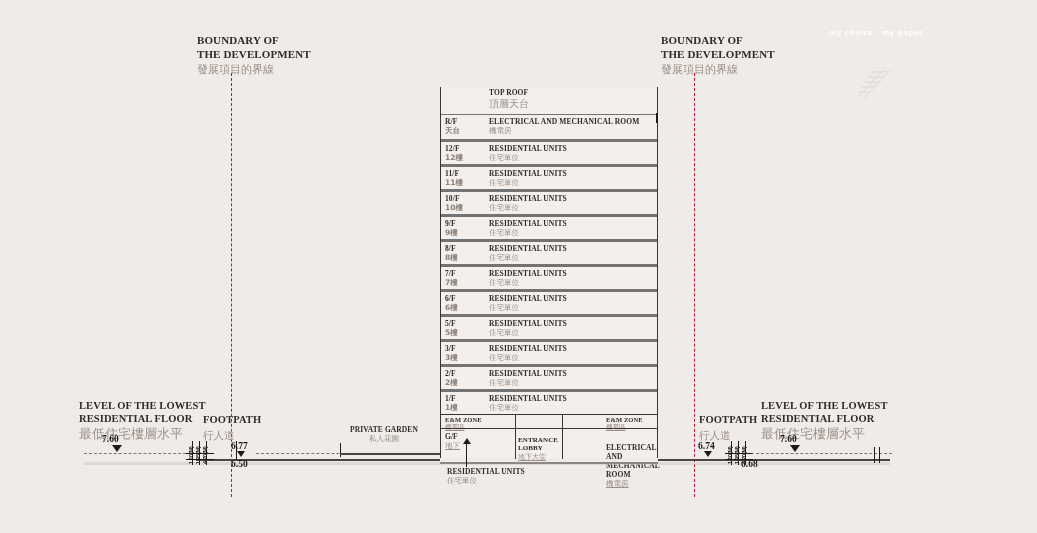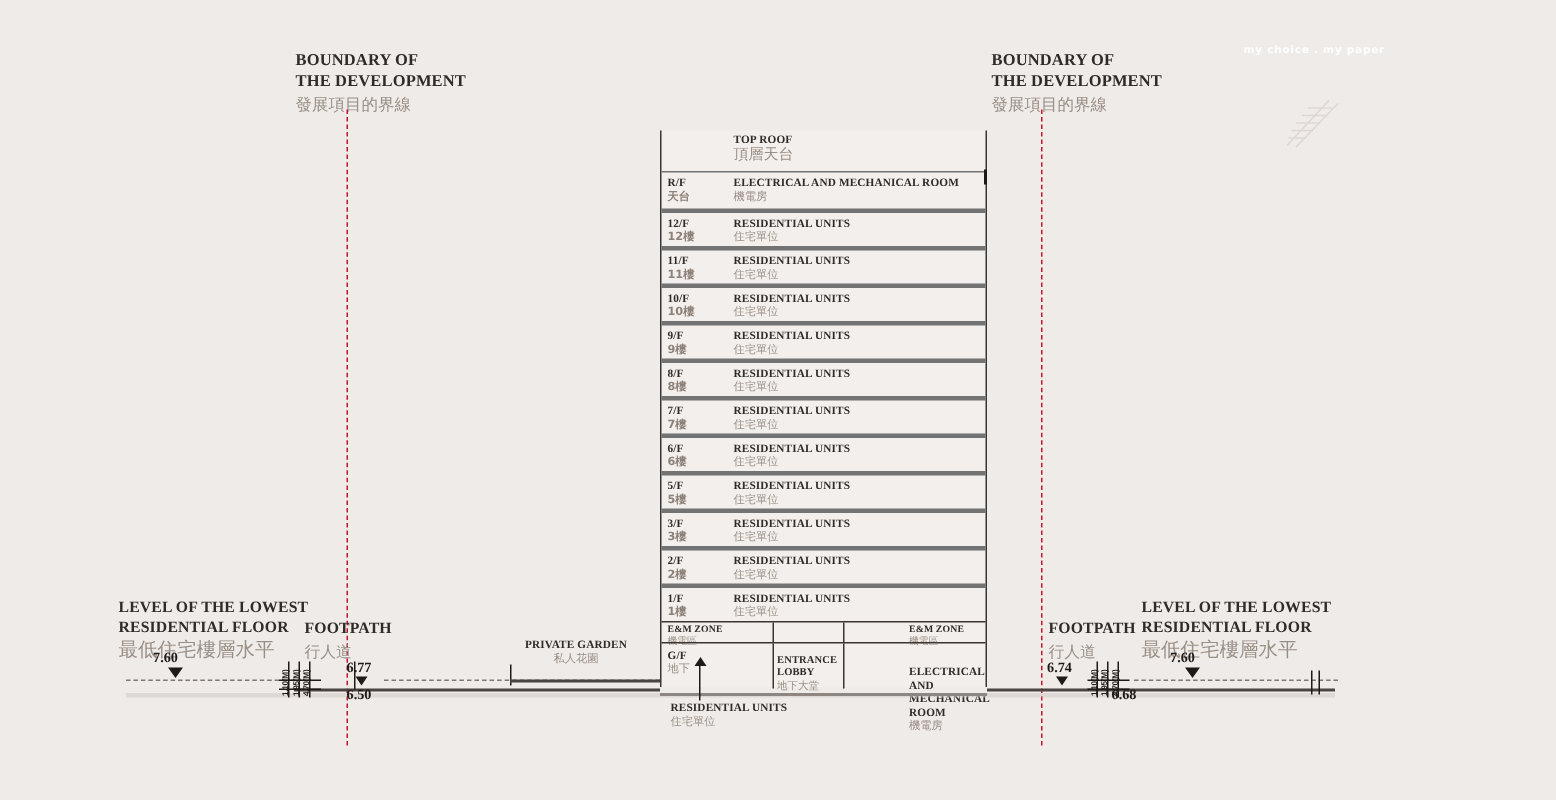--- a/index.html
+++ b/index.html
@@ -97,21 +97,21 @@
   #roof-row .use{position:absolute;left:48px;top:2px;line-height:1.15;}
   #roof-row .use .en{display:block;font-size:7.5px;font-weight:600;}
   #roof-row .use .zh{display:block;font-size:10px;color:#9a8f86;}
 
   
   #gf-band{position:relative;box-sizing:border-box;border-top:1.2px solid #3a3531;}
   #emrow{position:relative;height:13px;box-sizing:border-box;}
   #gfrow{position:relative;height:30px;box-sizing:border-box;border-top:1px solid #3a3531;}
   .cell{position:absolute;top:0;bottom:0;box-sizing:border-box;}
   .cell .en{display:block;font-size:7.5px;font-weight:600;line-height:1.2;}
-  .cell .zh{display:block;font-size:7.5px;color:#9a8f86;line-height:1.2;}
+  .cell .zh{display:block;font-size:7.5px;color:#9a8f86;line-height:1.2;text-decoration:underline;}
   .vdiv{position:absolute;width:0;border-left:1px solid #3a3531;}
 
   
   .ann{position:absolute;line-height:1.2;}
   .ann .en{display:block;font-size:7.5px;font-weight:600;}
   .ann .zh{display:block;font-size:7.5px;color:#9a8f86;}
   .ann-c{position:absolute;line-height:1.2;text-align:center;}
   .ann-c .en{display:block;font-size:7.5px;font-weight:600;}
   .ann-c .zh{display:block;font-size:7.5px;color:#9a8f86;}
 

